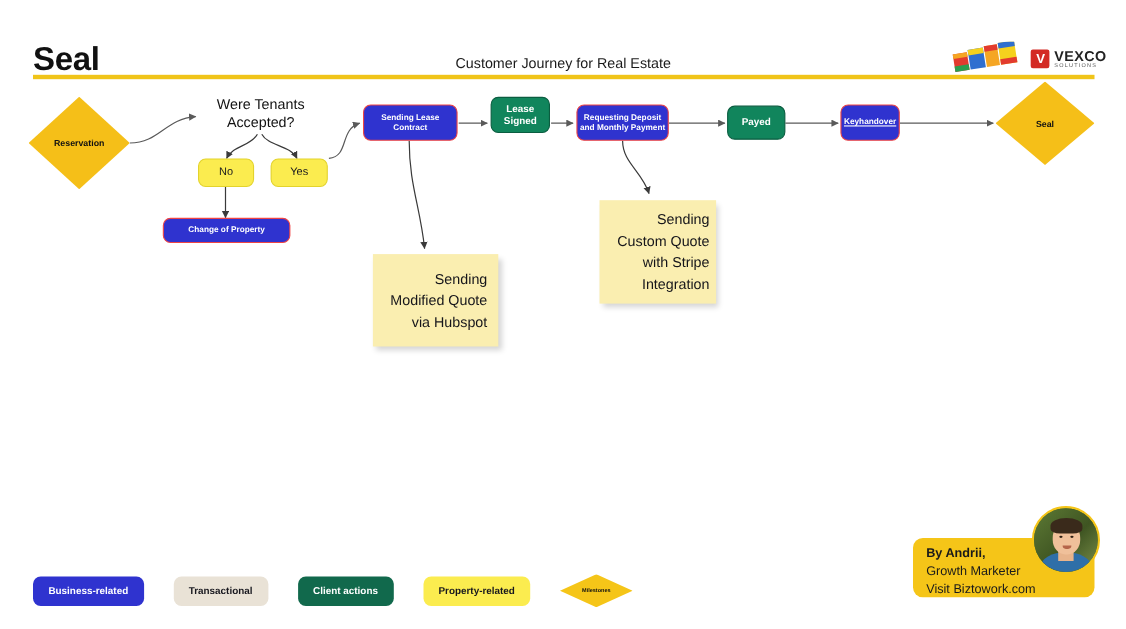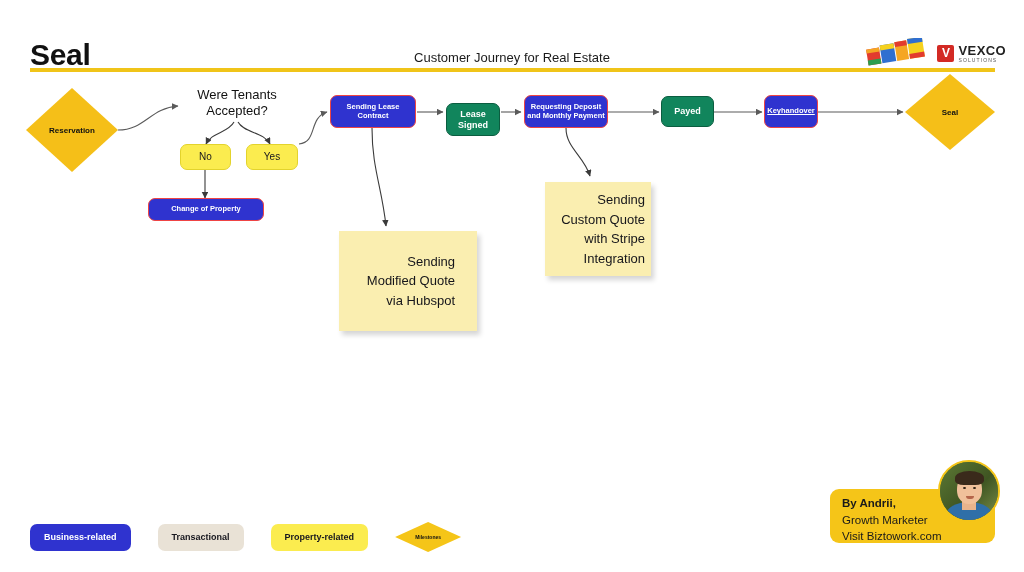--- a/index.html
+++ b/index.html
@@ -218,21 +218,21 @@
 
     <div class="node n-blue" style="left:148px;top:120px;width:116px;height:23px;">
       <span>Change of Property</span>
     </div>
 
     <div class="node n-blue" style="left:330px;top:17px;width:86px;height:33px;flex-direction:column;">
       <span>Sending Lease</span>
       <span>Contract</span>
     </div>
 
-    <div class="node n-green" style="left:446px;top:25px;width:54px;height:33px;flex-direction:column;">
+    <div class="node n-green" style="left:446px;top:10px;width:54px;height:33px;flex-direction:column;">
       <span>Lease</span>
       <span>Signed</span>
     </div>
 
     <div class="node n-blue" style="left:524px;top:17px;width:84px;height:33px;flex-direction:column;">
       <span>Requesting Deposit</span>
       <span>and Monthly Payment</span>
     </div>
 
     <div class="node n-green" style="left:661px;top:18px;width:53px;height:31px;">
@@ -241,36 +241,39 @@
 
     <div class="node n-blue" style="left:764px;top:17px;width:54px;height:33px;flex-direction:row;text-decoration:underline;">
       <span>Key</span>
       <span>handover</span>
     </div>
 
     <div class="diamond" style="left:905px;top:-4px;width:90px;height:76px;">
       <span>Seal</span>
     </div>
 
-    <div class="sticky" style="left:339px;top:153px;width:94px;height:100px;padding:0 22px;">
+    <div class="sticky" style="left:339px;top:153px;width:94px;height:84px;padding:0 10px;">
       <span>Sending Modified Quote via Hubspot</span>
     </div>
 
     <div class="sticky" style="left:545px;top:104px;width:94px;height:94px;padding:0 6px;">
       <span>Sending Custom Quote with Stripe Integration</span>
     </div>
 
   </div>
 
   <div class="legend">
     <div class="lg lg-blue">
       <span>Business-related</span>
     </div>
     <div class="lg lg-beige">
       <span>Transactional</span>
+    </div>
+    <div class="lg lg-green">
+      <span>Client actions</span>
     </div>
     <div class="lg lg-yellow">
       <span>Property-related</span>
     </div>
     <div class="lg-diamond">
       <span>Milestones</span>
     </div>
   </div>
 
   <div class="author">

